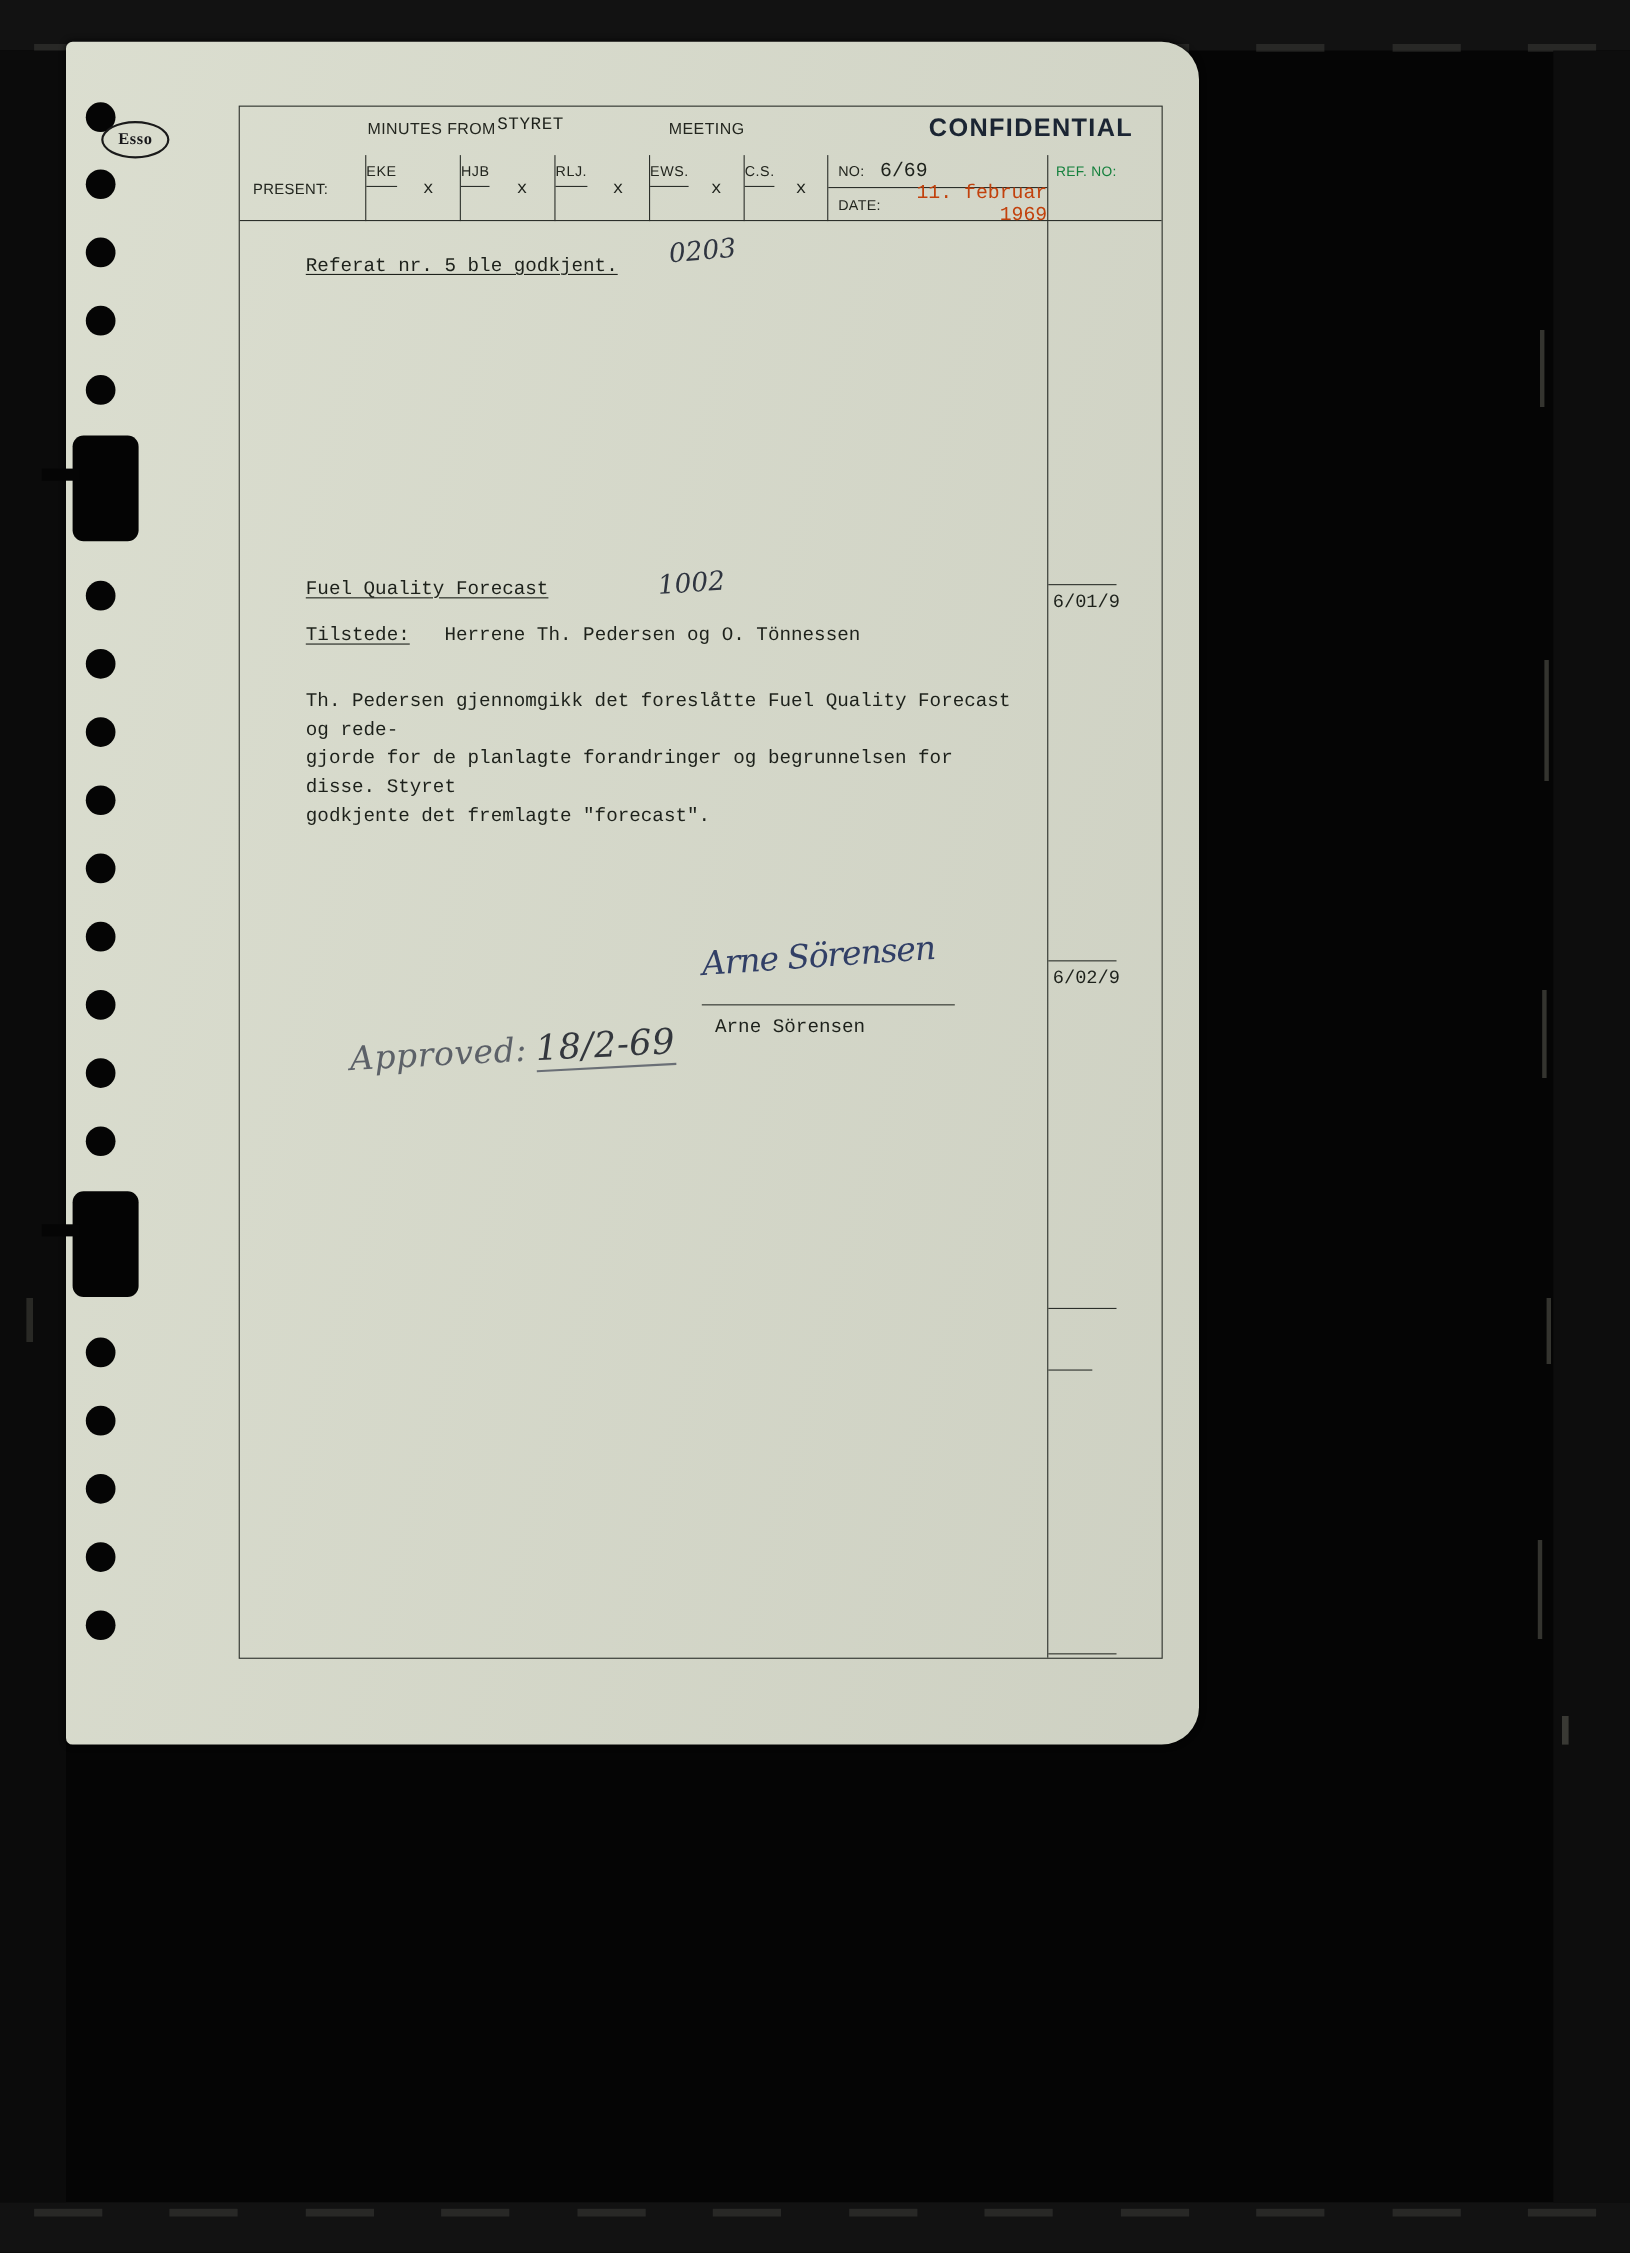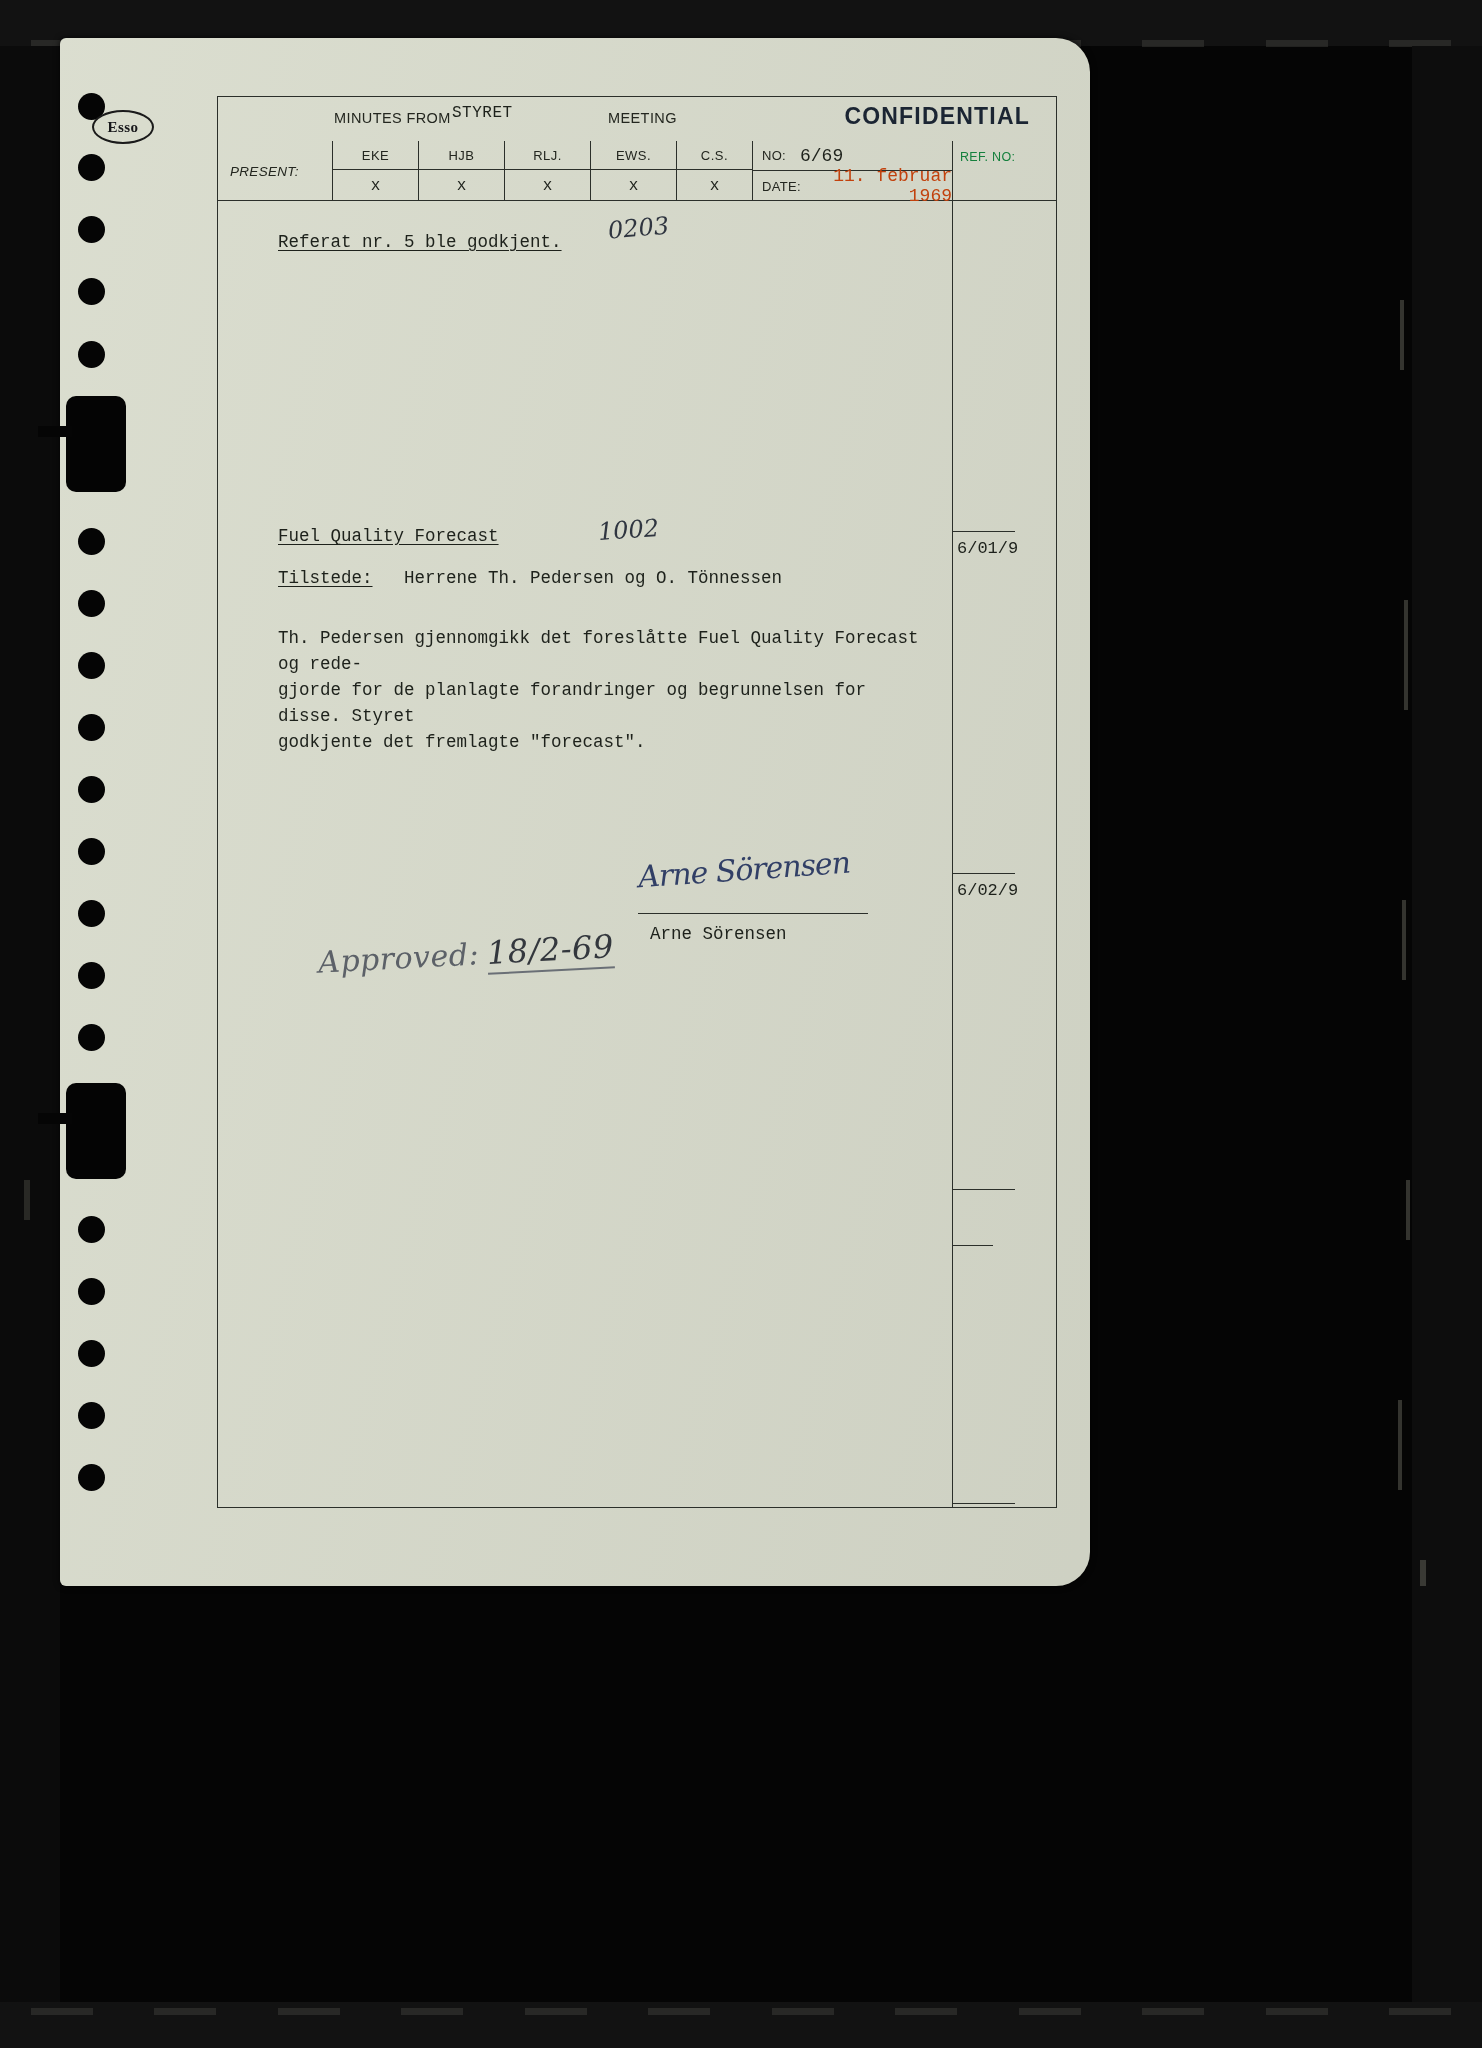--- a/index.html
+++ b/index.html
@@ -182,36 +182,36 @@
     left: 0; right: 0;
     top: 44px;
     height: 60px;
     display: flex;
   }
   .cell {
     border-left: 1.5px solid #2b2f2a;
     box-sizing: border-box;
     position: relative;
   }
-  .cell:first-child { border-left: none; font-style: italic; }
+  .cell:first-child { border-left: none; }
   .cell-present {
     width: 114px;
     display: flex;
     align-items: center;
     padding-left: 12px;
   }
   .cell-present span {
     font-size: 13.5px;
     letter-spacing: .3px;
     color: #23261f;
   }
   .initial-col {
     width: 86px;
     display: flex;
-    flex-direction: column;
+    flex-direction: row;
   }
   .initial-col .ini {
     height: 28px;
     border-bottom: 1.2px solid #2b2f2a;
     display: flex;
     align-items: center;
     justify-content: center;
     font-size: 13px;
     letter-spacing: .5px;
     color: #23261f;

